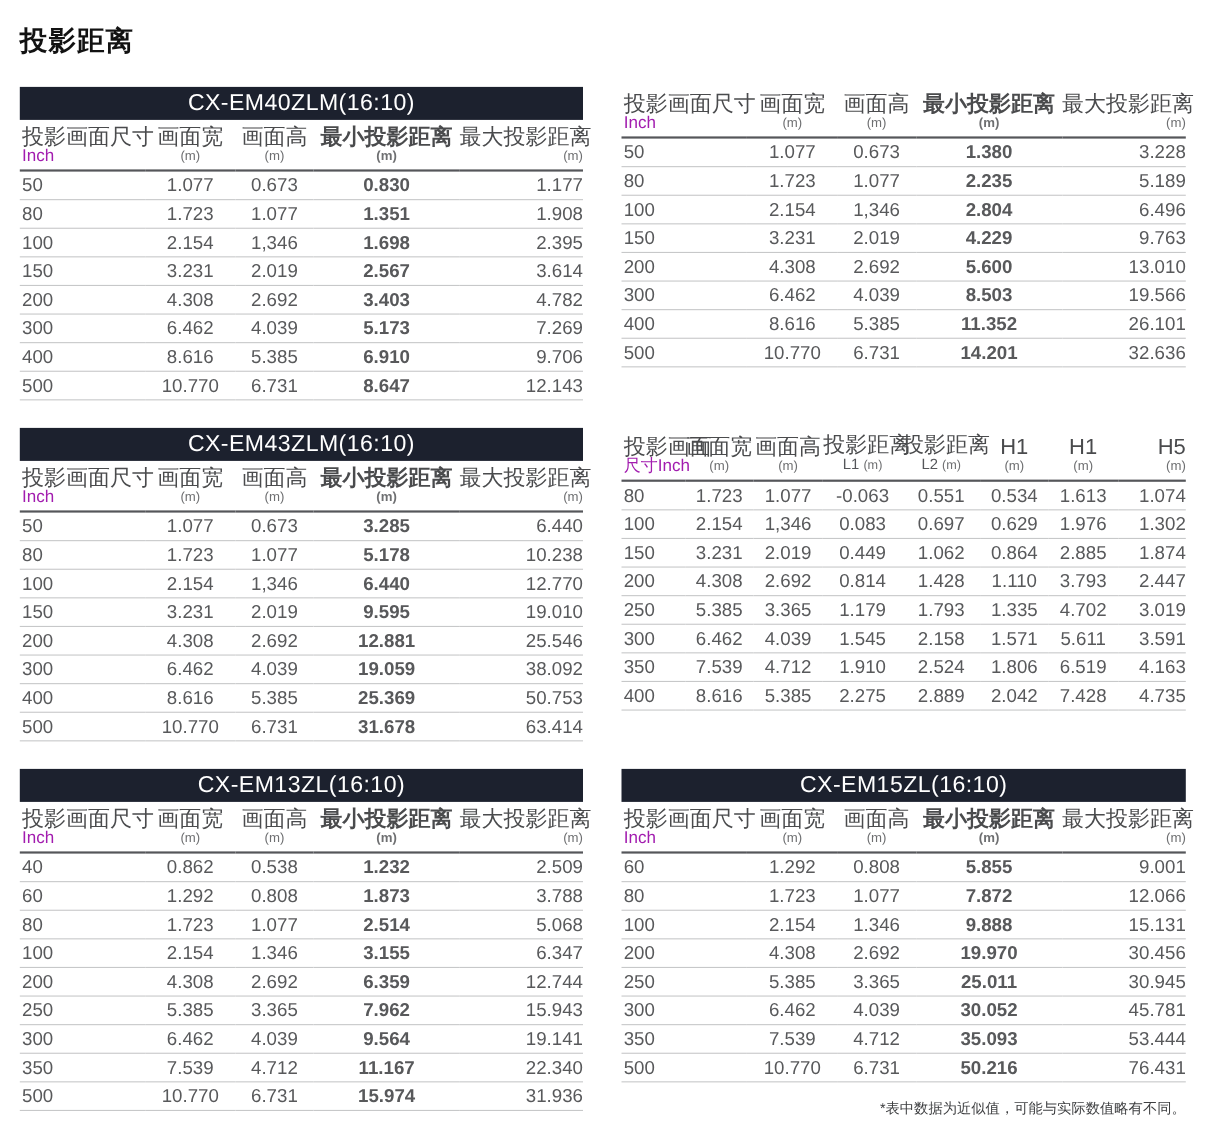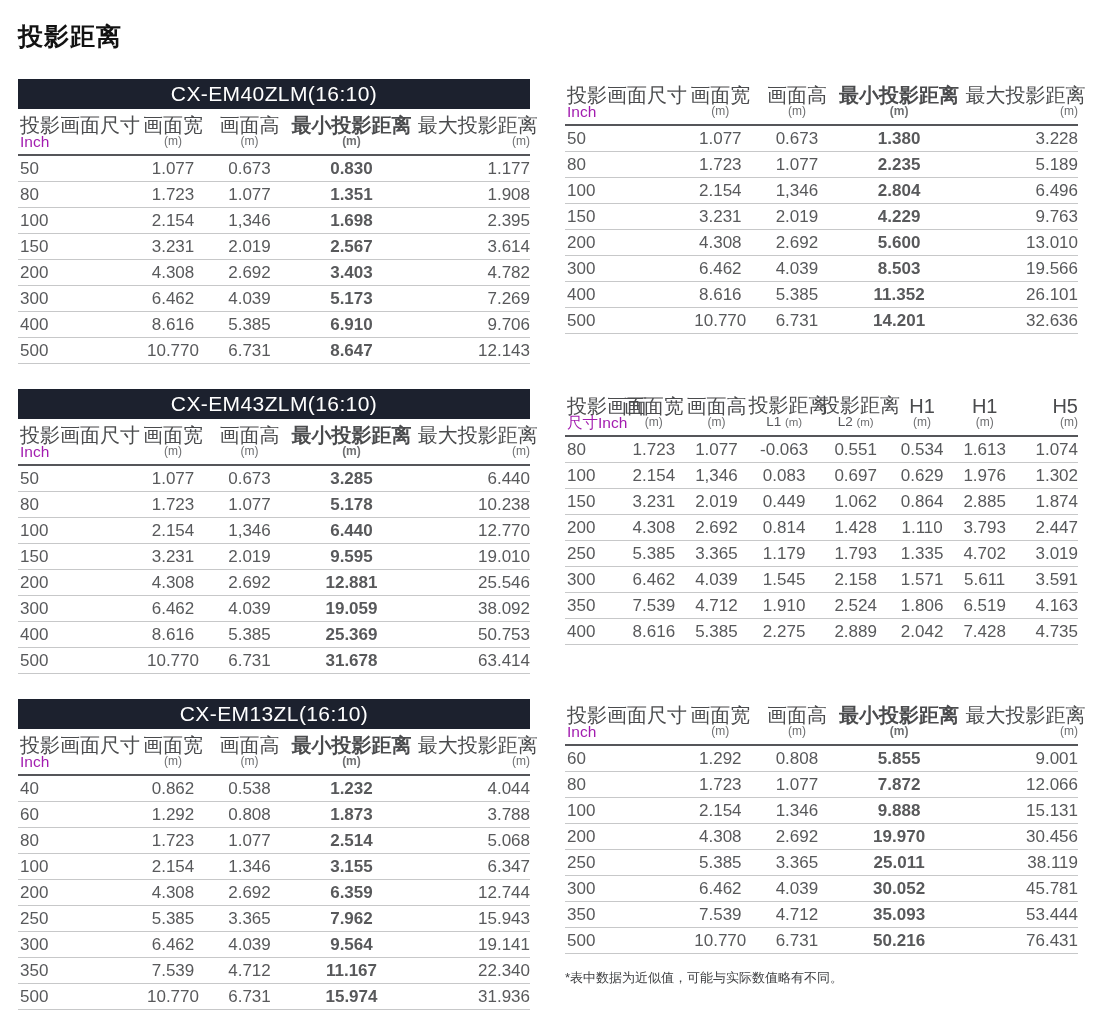--- a/index.html
+++ b/index.html
@@ -83,20 +83,21 @@
   .cols-8 th:nth-child(2),.cols-8 td:nth-child(2){width:12%;text-align:center;}
   .cols-8 th:nth-child(3),.cols-8 td:nth-child(3){width:12.5%;text-align:center;}
   .cols-8 th:nth-child(4),.cols-8 td:nth-child(4){width:14%;text-align:center;}
   .cols-8 th:nth-child(5),.cols-8 td:nth-child(5){width:14%;text-align:center;}
   .cols-8 th:nth-child(6),.cols-8 td:nth-child(6){width:12%;text-align:center;}
   .cols-8 th:nth-child(7),.cols-8 td:nth-child(7){width:12.5%;text-align:center;}
   .cols-8 th:nth-child(8),.cols-8 td:nth-child(8){width:12%;text-align:right;}
 
   .footnote{
     margin:15px 0 4px 0;
+    text-align:right;
     font-size:13px;
     color:#3d3e40;
   }
 </style>
 </head>
 <body>
 
 <div class="page">
   <h1 class="page-title">投影距离</h1>
 
@@ -520,21 +521,21 @@
                 <div class="l2 h2-unit">(m)</div>
               </th>
             </tr>
           </thead>
         <tbody>
             <tr>
               <td>40</td>
               <td>0.862</td>
               <td>0.538</td>
               <td>1.232</td>
-              <td>4.044</td>
+              <td>2.509</td>
             </tr>
             <tr>
               <td>60</td>
               <td>1.292</td>
               <td>0.808</td>
               <td>1.873</td>
               <td>3.788</td>
             </tr>
             <tr>
               <td>80</td>
@@ -584,20 +585,23 @@
               <td>6.731</td>
               <td>15.974</td>
               <td>31.936</td>
             </tr>
           </tbody>
       </table>
     </section>
 
     <div>
       <section class="tbl cols-5">
+        <div class="bar">
+          <span>CX-EM15ZL(16:10)</span>
+        </div>
         <table>
           <thead>
               <tr>
                 <th>
                   <div class="l1">投影画面尺寸</div>
                   <div class="l2 h2-big">Inch</div>
                 </th>
                 <th>
                   <div class="l1">画面宽</div>
                   <div class="l2 h2-unit">(m)</div>
@@ -643,21 +647,21 @@
                 <td>4.308</td>
                 <td>2.692</td>
                 <td>19.970</td>
                 <td>30.456</td>
               </tr>
               <tr>
                 <td>250</td>
                 <td>5.385</td>
                 <td>3.365</td>
                 <td>25.011</td>
-                <td>38.119</td>
+                <td>30.945</td>
               </tr>
               <tr>
                 <td>300</td>
                 <td>6.462</td>
                 <td>4.039</td>
                 <td>30.052</td>
                 <td>45.781</td>
               </tr>
               <tr>
                 <td>350</td>

